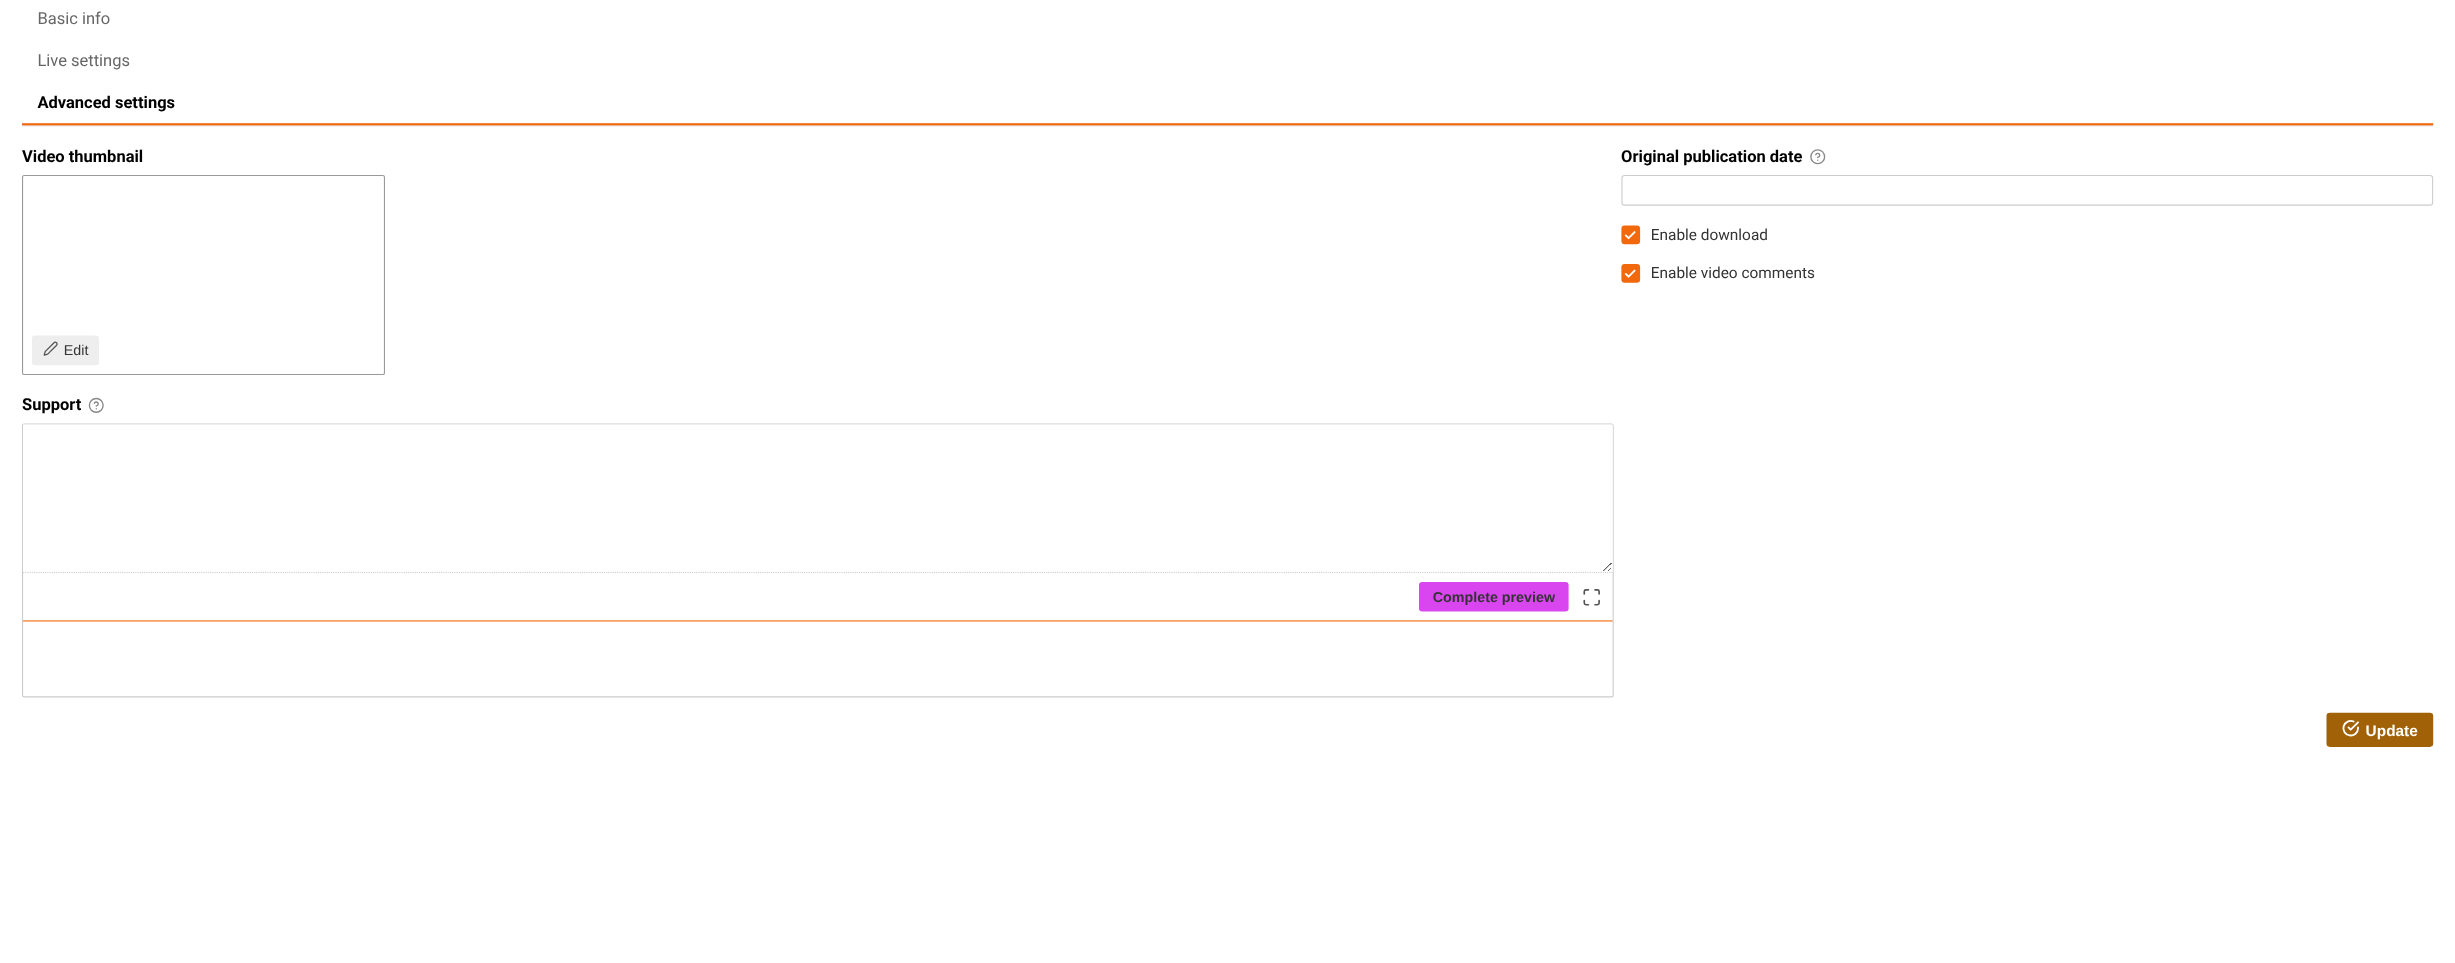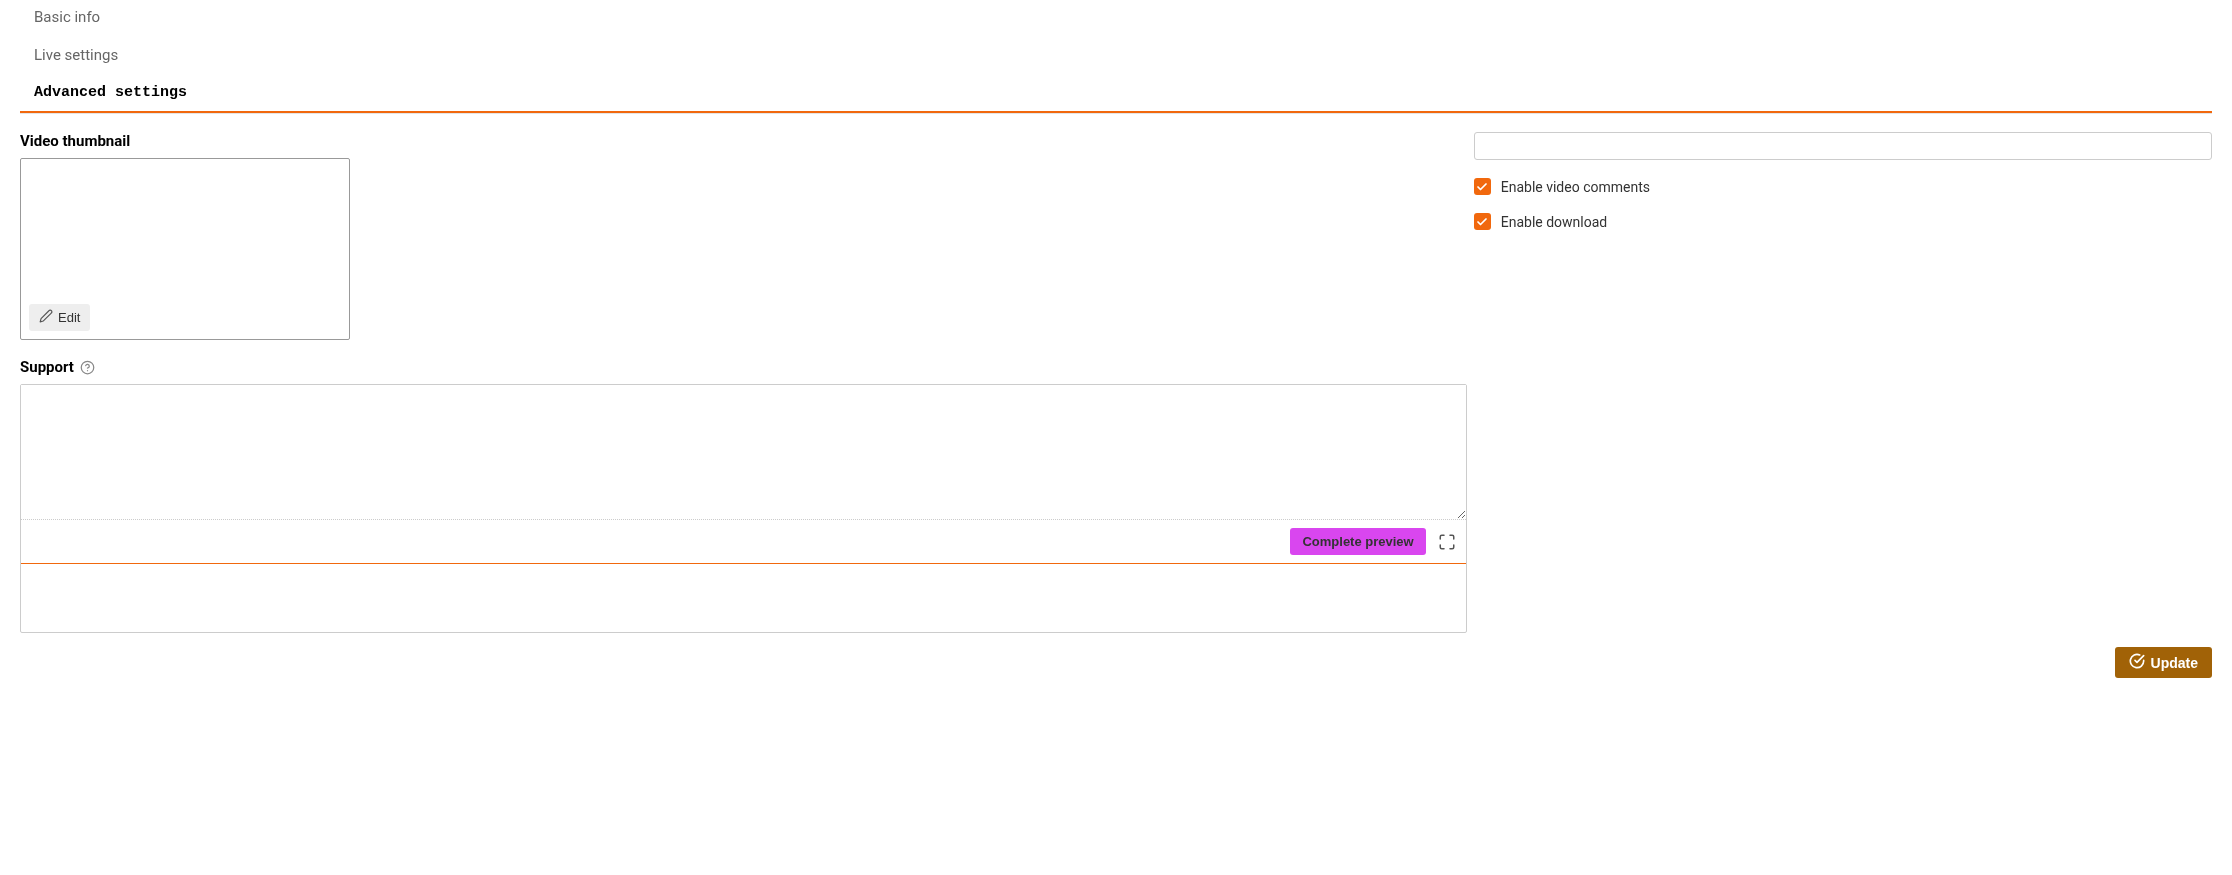--- a/index.html
+++ b/index.html
@@ -24,21 +24,20 @@
       padding: 8px 14px 10px 14px;
       color: #666;
       cursor: pointer;
       font-size: 15px;
       border-bottom: 2px solid transparent;
     }
     .tab.active {
       color: #000;
       font-weight: 700;
       border-bottom: 2px solid #f1680d;
-      font-family: Liberation Mono, monospace;
     }
     .content {
       display: flex;
       gap: 7px;
       margin-top: 18px;
     }
     .left-col {
       flex: 0 0 66%;
     }
     .right-col {
@@ -237,38 +236,48 @@
                 <path d="M16 21h3a2 2 0 0 0 2-2v-3"></path>
               </svg>
           </span>
         </div>
         <div class="preview-output"></div>
       </div>
     </div>
   </div>
 
   <div class="right-col">
+    <div class="field-label">
+      <span>Original publication date</span>
+      <span class="help-icon">
+        <svg width="15" height="15" viewBox="0 0 24 24" fill="none" stroke="currentColor" stroke-width="2" stroke-linecap="round" stroke-linejoin="round">
+            <circle cx="12" cy="12" r="10"></circle>
+            <path d="M9.1 9a3 3 0 0 1 5.8 1c0 2-3 3-3 3"></path>
+            <line x1="12" y1="17" x2="12" y2="17"></line>
+          </svg>
+      </span>
+    </div>
     <input type="text" class="text-input" value="" style="">
 
     <div class="checkbox-row">
       <div class="checkbox">
         <svg width="12" height="12" viewBox="0 0 24 24" fill="none" stroke-width="3.5" stroke-linecap="round" stroke-linejoin="round">
             <polyline points="20 6 9 17 4 12"></polyline>
           </svg>
       </div>
-      <span class="checkbox-label">Enable video comments</span>
+      <span class="checkbox-label">Enable download</span>
     </div>
 
     <div class="checkbox-row">
       <div class="checkbox">
         <svg width="12" height="12" viewBox="0 0 24 24" fill="none" stroke-width="3.5" stroke-linecap="round" stroke-linejoin="round">
             <polyline points="20 6 9 17 4 12"></polyline>
           </svg>
       </div>
-      <span class="checkbox-label">Enable download</span>
+      <span class="checkbox-label">Enable video comments</span>
     </div>
   </div>
 </div>
 
 <div class="footer">
   <button class="update-btn">
     <span>
       <svg viewBox="0 0 24 24" fill="none" stroke="#fff" stroke-width="2.5" stroke-linecap="round" stroke-linejoin="round">
           <path d="M22 11.08V12a10 10 0 1 1-5.93-9.14"></path>
           <polyline points="22 4 12 14.01 9 11.01"></polyline>

